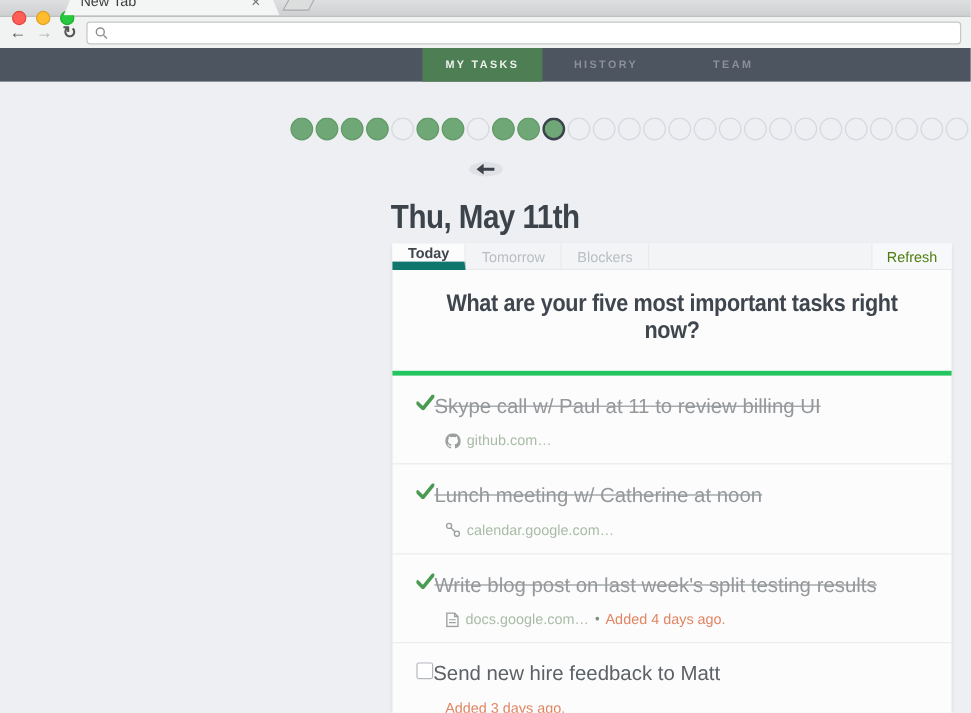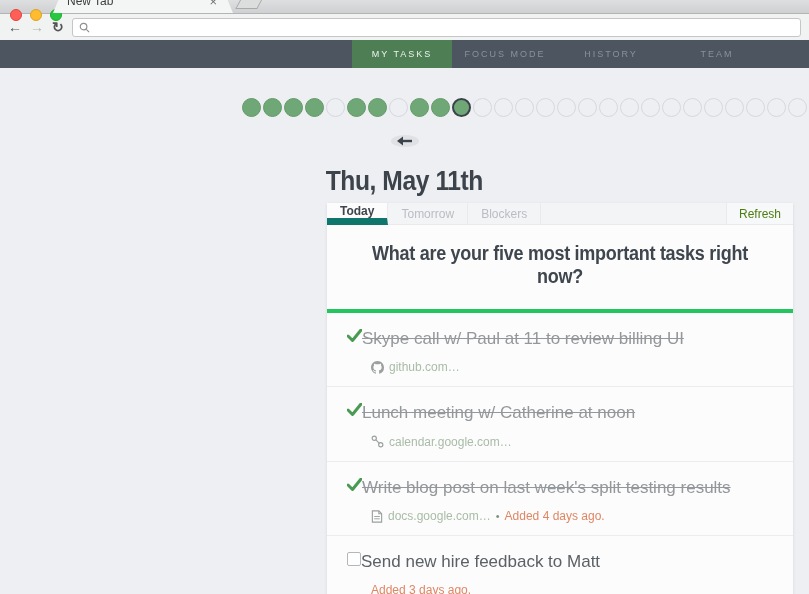--- a/index.html
+++ b/index.html
@@ -63,21 +63,21 @@
   .app-nav {
     height: 28px;
     background: #4d5560;
     display: flex;
     align-items: stretch;
     padding-left: 352px;
   }
   .app-nav .nav-item {
     width: 106px;
     display: flex; align-items: center; justify-content: center;
-    font-size: 9px; font-weight: normal;
+    font-size: 9px; font-weight: bold;
     letter-spacing: 2px;
     color: #8b9199;
     cursor: pointer;
   }
   .app-nav .nav-item.active {
     width: 100px;
     background: #4e7e54;
     color: #eef3ee;
   }
 
@@ -225,21 +225,20 @@
   <div class="omnibox">
     <svg width="11" height="11" viewBox="0 0 12 12">
       <circle cx="5" cy="5" r="3.6" fill="none" stroke="#8f8f8f" stroke-width="1.3"></circle>
       <line x1="8" y1="8" x2="11" y2="11" stroke="#8f8f8f" stroke-width="1.3"></line>
     </svg>
   </div>
 </div>
 
 <div class="app-nav">
   <div class="nav-item active">MY TASKS</div>
-  <div class="nav-item">FOCUS MODE</div>
   <div class="nav-item">HISTORY</div>
   <div class="nav-item">TEAM</div>
 </div>
 
 <div class="dots-row" id="dots-row">
     <div class="dot filled"></div>
     <div class="dot filled"></div>
     <div class="dot filled"></div>
     <div class="dot filled"></div>
     <div class="dot empty"></div>

